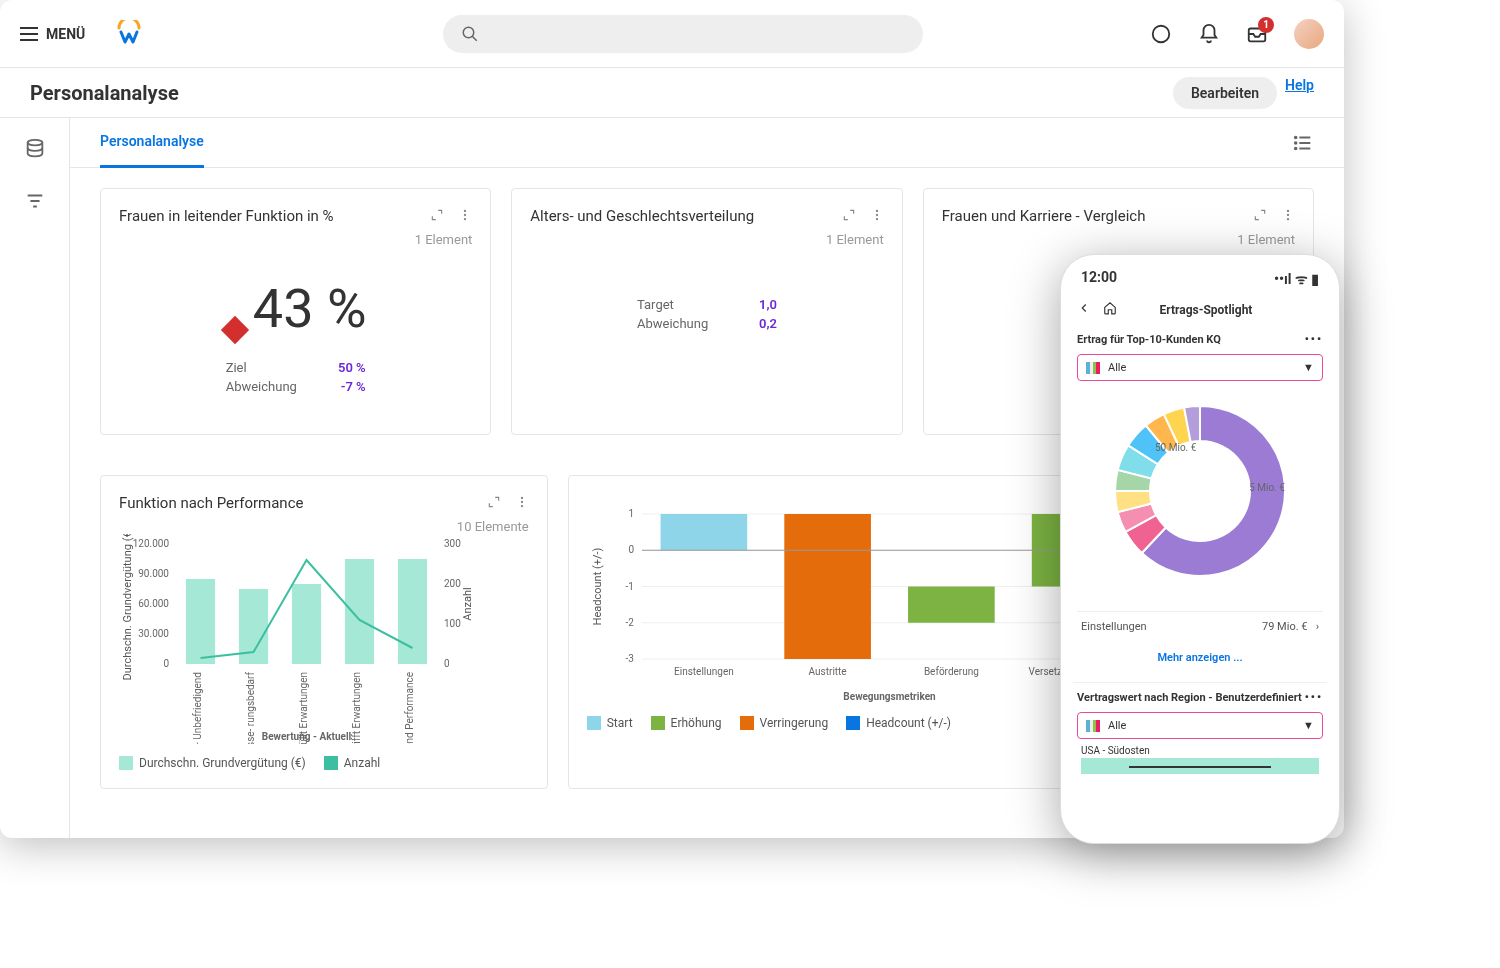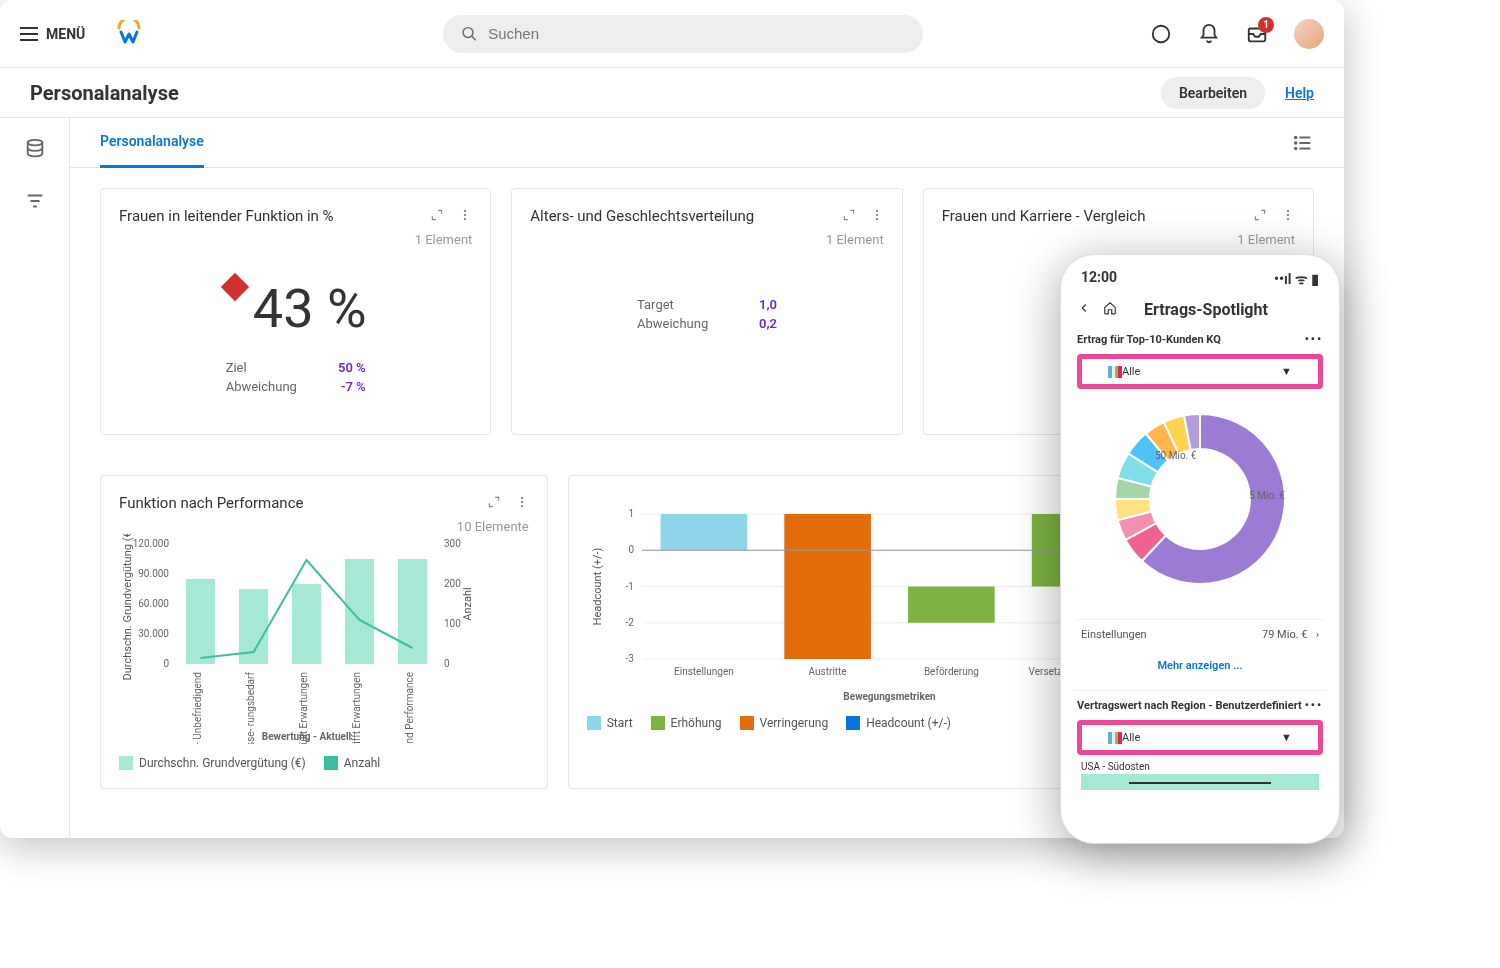--- a/index.html
+++ b/index.html
@@ -11,58 +11,58 @@
 .hamburger span { height: 2px; background: #333; }
 .logo { width: 28px; height: 28px; position: relative; margin-left: 10px; }
 .searchbar { flex: 0 0 480px; margin-left: 280px; height: 38px; background: #eee; border-radius: 19px; display: flex; align-items: center; padding: 0 18px; gap: 10px; }
 .searchbar input { border: none; background: transparent; outline: none; font-size: 15px; color: #666; width: 100%; }
 .topbar-right { margin-left: auto; display: flex; align-items: center; gap: 26px; }
 .icon-btn { width: 22px; height: 22px; color: #333; cursor: pointer; position: relative; }
 .badge { position: absolute; top: -6px; right: -6px; background: #d32f2f; color: #fff; font-size: 10px; font-weight: 700; border-radius: 50%; width: 16px; height: 16px; display: flex; align-items: center; justify-content: center; }
 .avatar { width: 30px; height: 30px; border-radius: 50%; background: linear-gradient(135deg,#f5d0c5,#e8a87c); }
 .subheader { height: 50px; display: flex; align-items: center; padding: 0 30px; border-bottom: 1px solid #e5e5e5; }
 .page-title { font-size: 20px; font-weight: 700; }
-.sub-actions { margin-left: auto; display: flex; align-items: center; gap: 20px; }
+.sub-actions { margin-left: auto; display: flex; gap: 8px; }
 .edit-btn { background: #eee; border-radius: 18px; padding: 8px 18px; font-size: 14px; font-weight: 600; cursor: pointer; }
 .help-link { color: #0875e1; font-weight: 600; text-decoration: underline; cursor: pointer; font-size: 14px; }
 .main-area { display: flex; height: calc(100% - 118px); }
 .left-rail { width: 70px; border-right: 1px solid #e5e5e5; display: flex; flex-direction: column; align-items: center; padding-top: 20px; gap: 30px; }
 .content { flex: 1; overflow: auto; }
 .tabs-row { display: flex; align-items: center; border-bottom: 1px solid #e5e5e5; padding: 0 30px; height: 50px; }
 .tab { color: #0875e1; font-weight: 600; font-size: 14px; padding: 16px 0; border-bottom: 3px solid #0875e1; }
 .list-icon { margin-left: auto; cursor: pointer; }
 .cards-grid { display: grid; grid-template-columns: repeat(3, 1fr); gap: 20px; padding: 20px 30px; }
 .card { border: 1px solid #e5e5e5; border-radius: 4px; padding: 18px; position: relative; }
 .card-header { display: flex; align-items: flex-start; }
 .card-title { font-size: 15px; font-weight: 400; flex: 1; }
 .card-icons { display: flex; gap: 14px; color: #888; }
 .card-sub { text-align: right; color: #999; font-size: 13px; margin-top: 6px; }
 .kpi-body { display: flex; flex-direction: column; align-items: center; padding: 30px 0 20px; }
-.kpi-main { display: flex; align-items: flex-start; gap: 8px; }
+.kpi-main { display: flex; align-items: flex-end; gap: 8px; }
 .diamond { width: 20px; height: 20px; transform: rotate(45deg); background: #d32f2f; }
 .circle-green { width: 22px; height: 22px; border-radius: 50%; background: #4caf50; }
 .kpi-value { font-size: 54px; font-weight: 400; }
 .kpi-details { margin-top: 18px; width: 140px; }
 .kpi-row { display: flex; justify-content: space-between; font-size: 13px; color: #666; padding: 2px 0; }
 .kpi-row .v { color: #6d28d9; font-weight: 600; }
 .chart-area { position: relative; }
 svg text { font-size: 10px; fill: #666; }
 .legend { display: flex; gap: 18px; flex-wrap: wrap; font-size: 12px; color: #555; margin-top: 8px; }
 .legend-item { display: flex; align-items: center; gap: 6px; }
 .swatch { width: 14px; height: 14px; }
 .row-2 { grid-template-columns: 0.9fr 1.5fr; }
 .axis-label-v { font-size: 11px; fill: #555; }
 .mobile-frame { position: absolute; top: 254px; left: 1060px; width: 280px; height: 590px; background: #fff; border-radius: 34px; box-shadow: 0 10px 50px rgba(0,0,0,0.35); border: 1px solid #ddd; padding: 14px 12px; overflow: hidden; }
 .mobile-status { display: flex; justify-content: space-between; font-size: 14px; font-weight: 700; padding: 0 8px 6px; }
 .mobile-nav { display: flex; align-items: center; gap: 12px; padding: 6px 4px; }
-.mobile-nav-title { flex: 1; text-align: center; font-weight: 700; font-size: 16px; }
+.mobile-nav-title { flex: 1; text-align: center; font-weight: 700; font-size: 12px; }
 .mobile-section { padding: 8px 4px; }
 .mobile-section-title { font-size: 11px; font-weight: 700; display: flex; justify-content: space-between; align-items: center; }
 .dots { letter-spacing: 2px; font-weight: 900; cursor: pointer; }
-.select-mock { border: 5px solid #ec4899; border-radius: 4px; padding: 6px 26px; display: flex; align-items: center; gap: 0; margin-top: 8px; font-size: 11px; }
+.select-mock { border: 1px solid #ec4899; border-radius: 4px; padding: 6px 8px; display: flex; align-items: center; gap: 8px; margin-top: 8px; font-size: 11px; }
 .select-mock .caret { margin-left: auto; }
 .flag-swatch { width: 14px; height: 12px; background: linear-gradient(90deg,#5db1d6 30%,#eee 30% 50%,#8bc34a 50% 70%,#e91e63 70%); }
 .donut-wrap { display: flex; justify-content: center; padding: 10px 0; }
 .mobile-row { display: flex; justify-content: space-between; font-size: 11px; color: #555; padding: 8px 4px; border-top: 1px solid #eee; align-items: center; }
 .mobile-link { text-align: center; font-size: 11px; color: #0875e1; font-weight: 600; padding: 10px 0; cursor: pointer; }
 .mini-bar-row { font-size: 10px; padding: 6px 4px; }
 .mini-bar { height: 16px; background: #a5e8d5; position: relative; margin-top: 2px; }
 .mini-bar::after { content: ''; position: absolute; left: 20%; right: 20%; top: 50%; height: 2px; background: #333; }
 </style>
 </head>
@@ -83,21 +83,20 @@
       <svg viewBox="0 0 28 28">
           <path d="M4 8 A10 10 0 0 1 24 8" stroke="#f6a623" stroke-width="3" fill="none" stroke-linecap="round"></path>
           <path d="M6 12 L10 22 L14 14 L18 22 L22 12" stroke="#0875e1" stroke-width="3" fill="none" stroke-linecap="round" stroke-linejoin="round"></path>
         </svg>
     </div>
     <div class="searchbar">
       <svg width="18" height="18" viewBox="0 0 24 24" fill="none" stroke="#666" stroke-width="2">
           <circle cx="10" cy="10" r="7"></circle>
           <line x1="21" y1="21" x2="15" y2="15"></line>
         </svg>
-      <input type="text" placeholder="Suchen" style="">
     </div>
     <div class="topbar-right">
       <div class="icon-btn"><svg viewBox="0 0 24 24" fill="none" stroke="#333" stroke-width="2">
             <circle cx="12" cy="12" r="9"></circle>
           </svg></div>
       <div class="icon-btn"><svg viewBox="0 0 24 24" fill="none" stroke="#333" stroke-width="2">
             <path d="M6 8a6 6 0 0 1 12 0v5l2 3H4l2-3z"></path>
             <path d="M10 19a2 2 0 0 0 4 0"></path>
           </svg></div>
       <div class="icon-btn">

